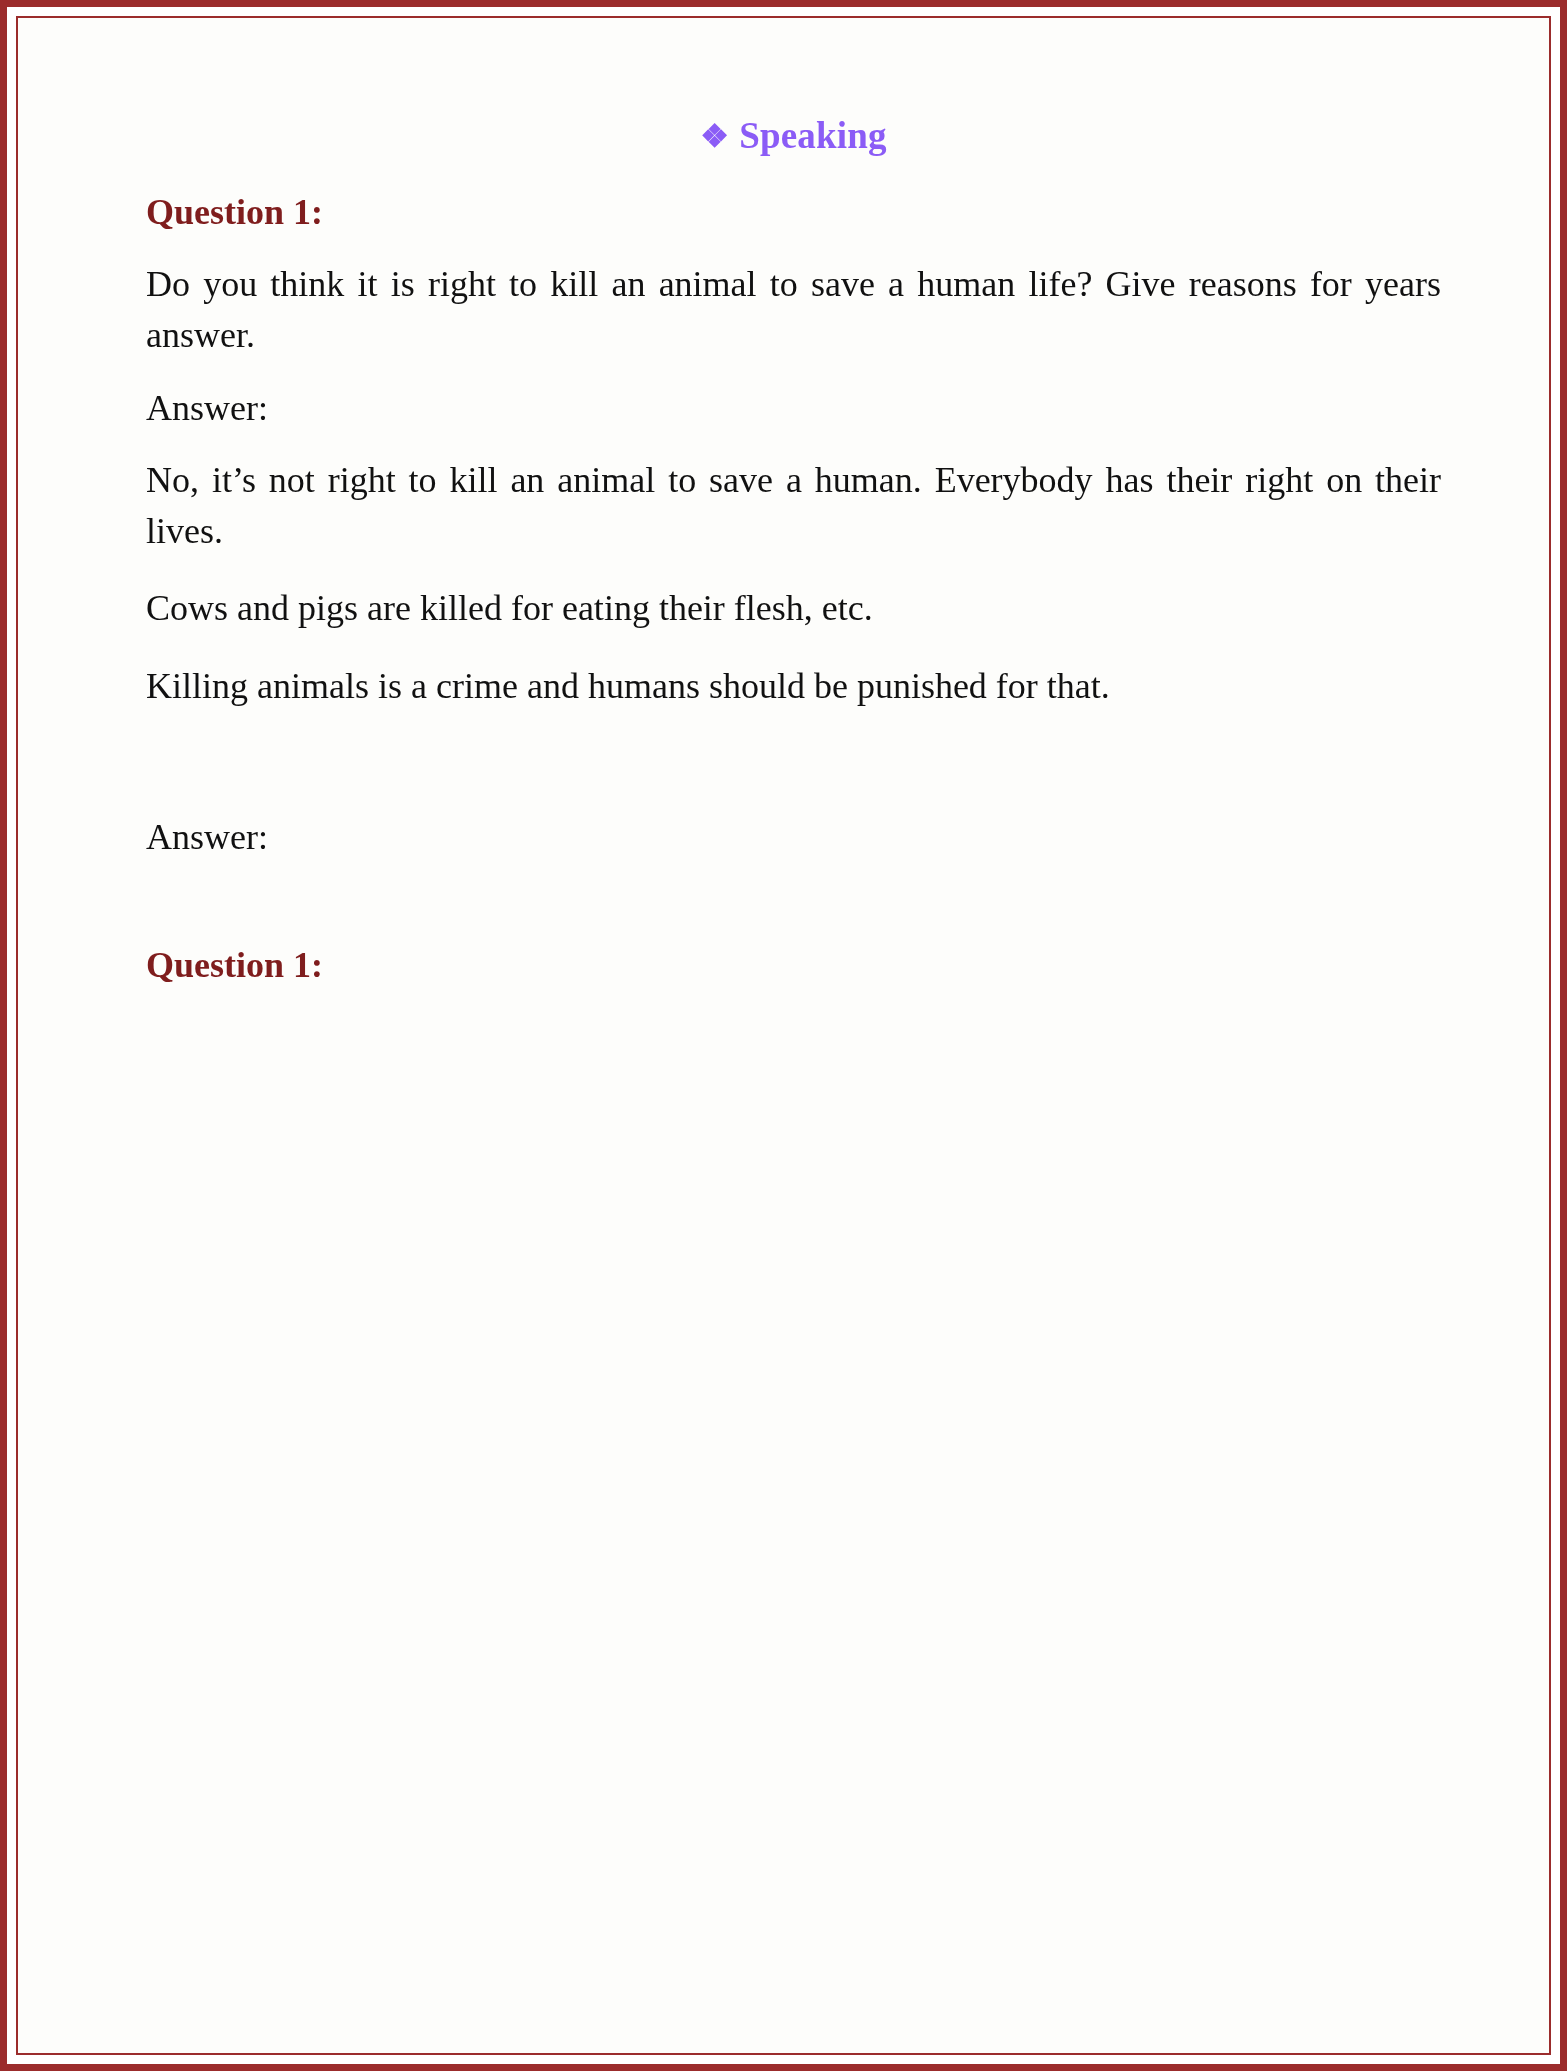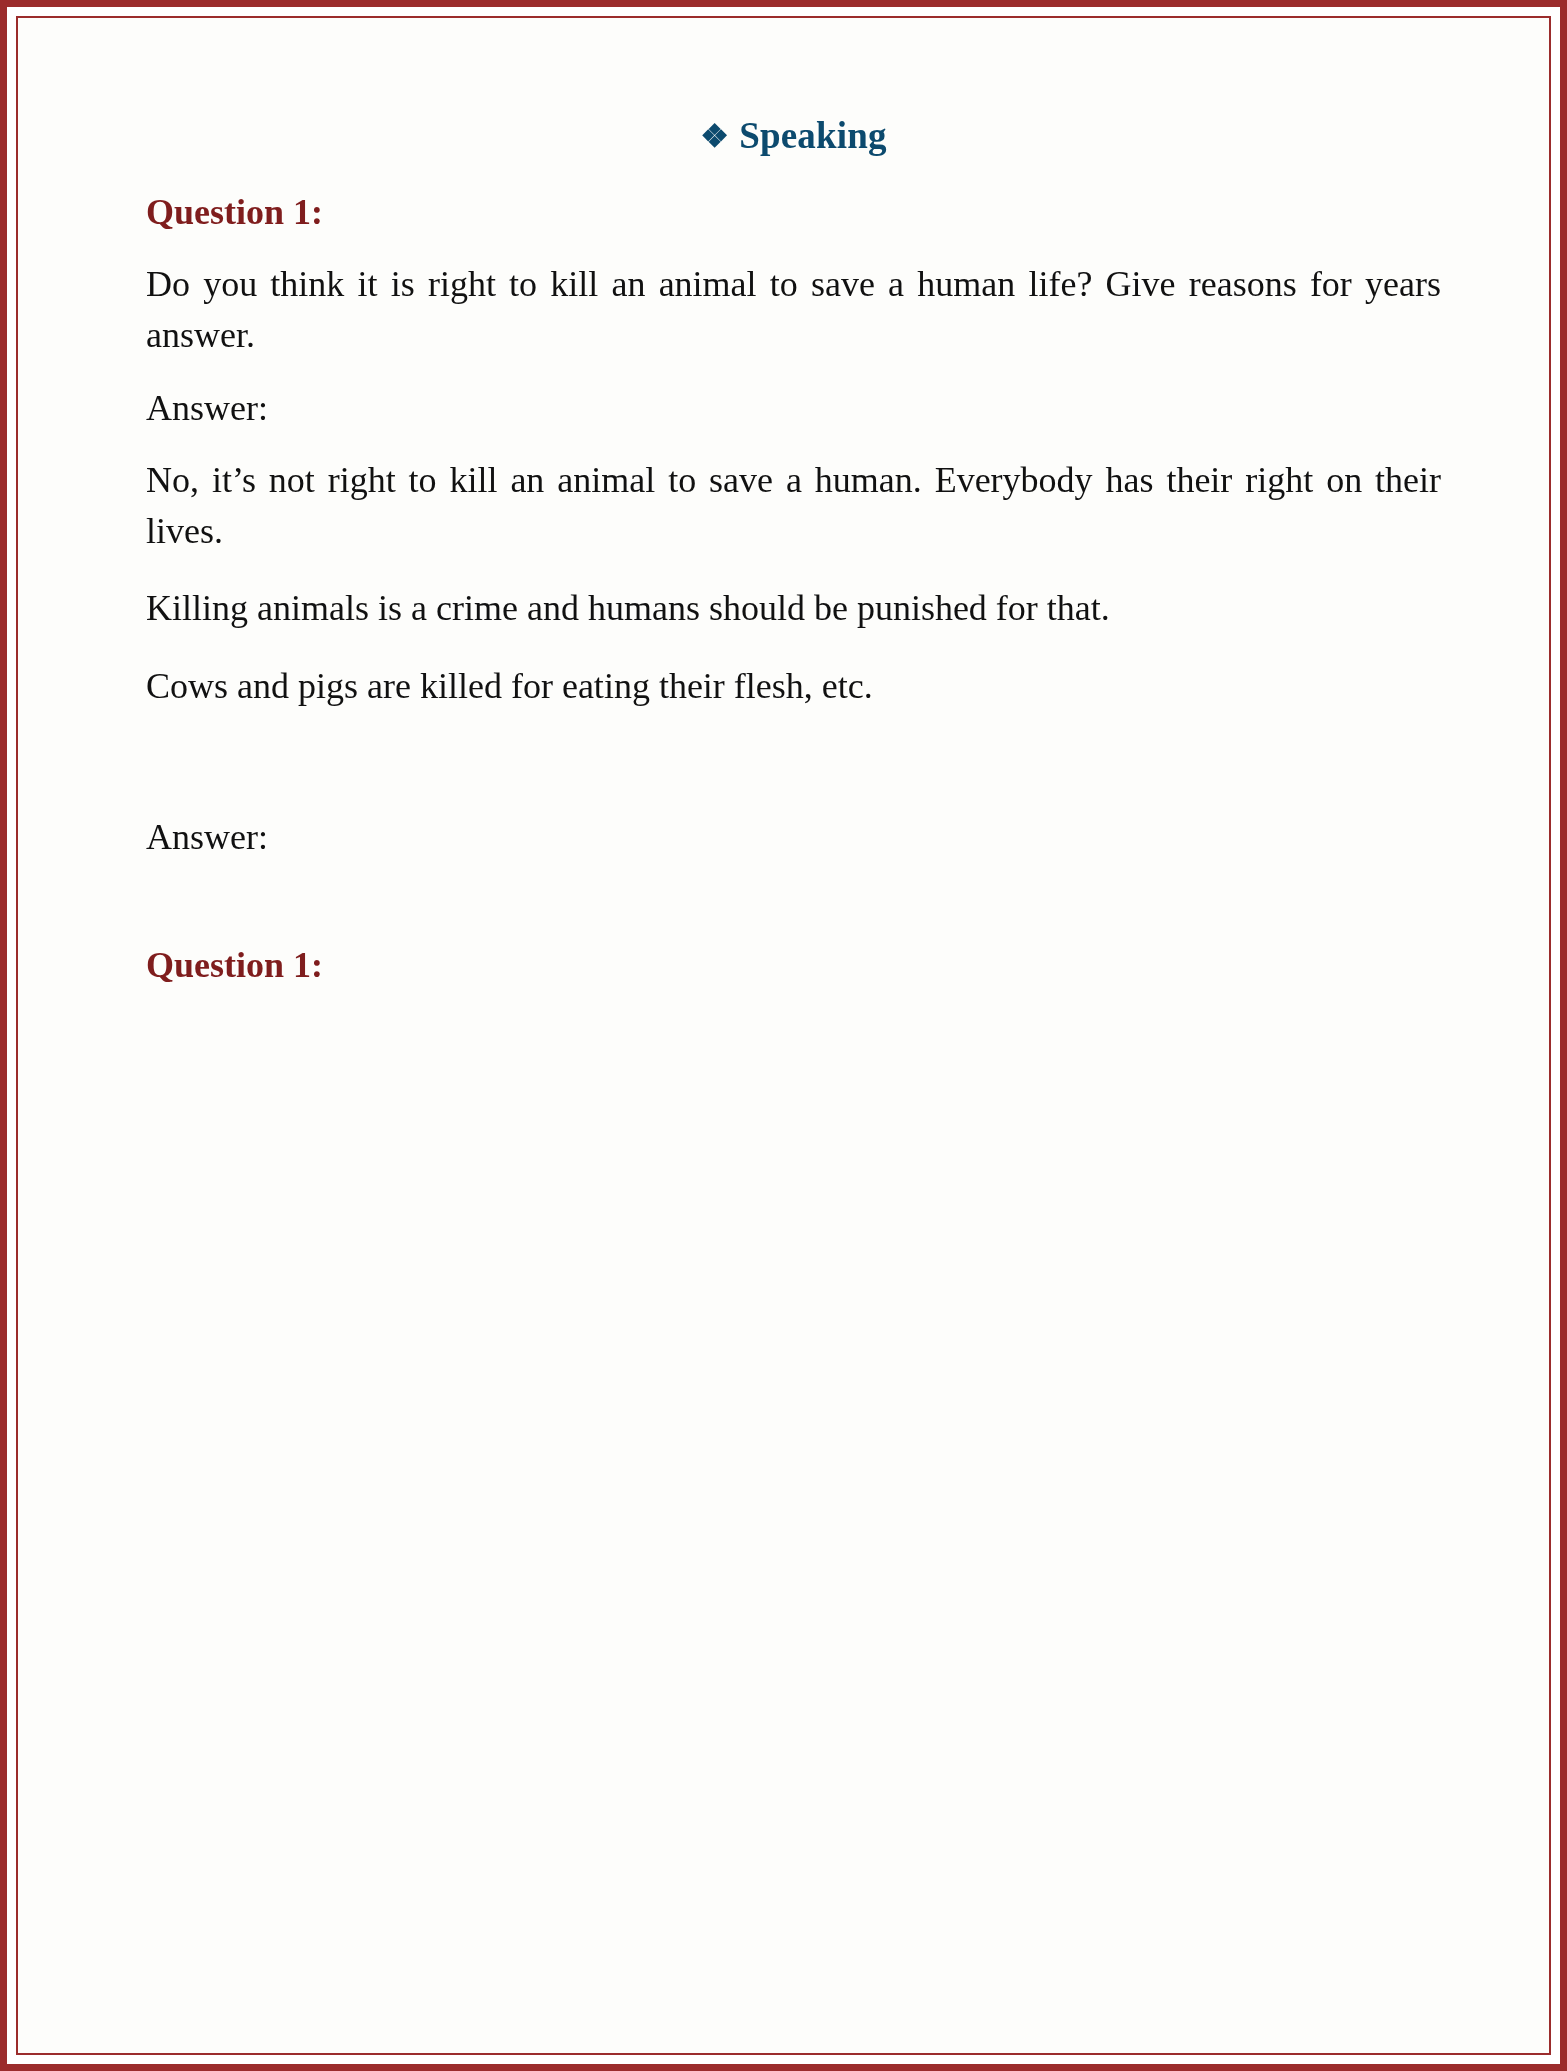--- a/index.html
+++ b/index.html
@@ -26,21 +26,21 @@
     width: 100%;
     height: 100%;
     border: 2px solid #9b2c2c;
     background: #fdfdfb;
     padding: 96px 108px 0 128px;
   }
   .section-heading {
     text-align: center;
     font-weight: bold;
     font-size: 37px;
-    color: #0c4a6e;
+    color: #8b5cf6;
     margin: 0 0 34px 0;
     letter-spacing: 0.2px;
   }
   .section-heading .bullet {
     font-size: 32px;
     margin-right: 10px;
     vertical-align: 1px;
   }
   .q-label {
     font-weight: bold;
@@ -86,22 +86,22 @@
 
     <div class="q-label">Question 1:</div>
 
     <p class="body-text">Do you think it is right to kill an animal to save a human life? Give reasons for years answer.</p>
 
     <div class="a-label">
       <span class="strong">Answer</span><span>:</span>
     </div>
 
     <p class="body-text">No, it’s not right to kill an animal to save a human. Everybody has their right on their lives.</p>
+    <p class="body-text no-justify">Cows and pigs are killed for eating their flesh, etc.</p>
     <p class="body-text">Killing animals is a crime and humans should be punished for that.</p>
-    <p class="body-text no-justify">Cows and pigs are killed for eating their flesh, etc.</p>
 
     <div class="gap-large"></div>
 
 
 
     <div class="a-label">
       <span class="strong">Answer</span><span>:</span>
     </div>
 
 

